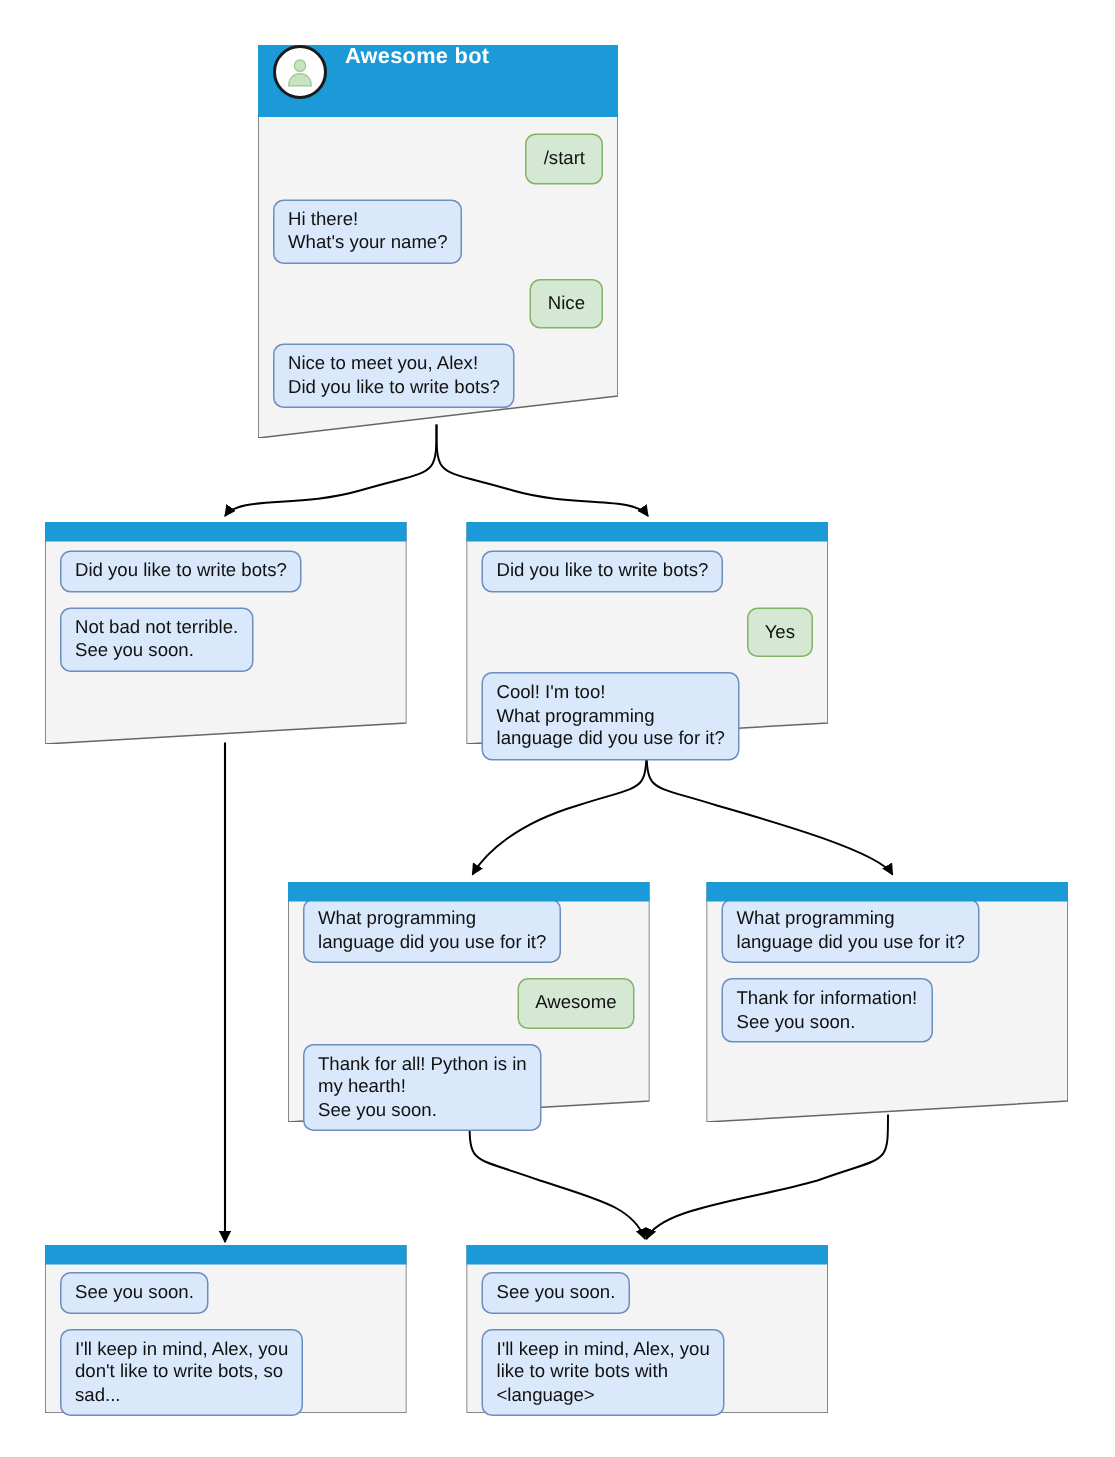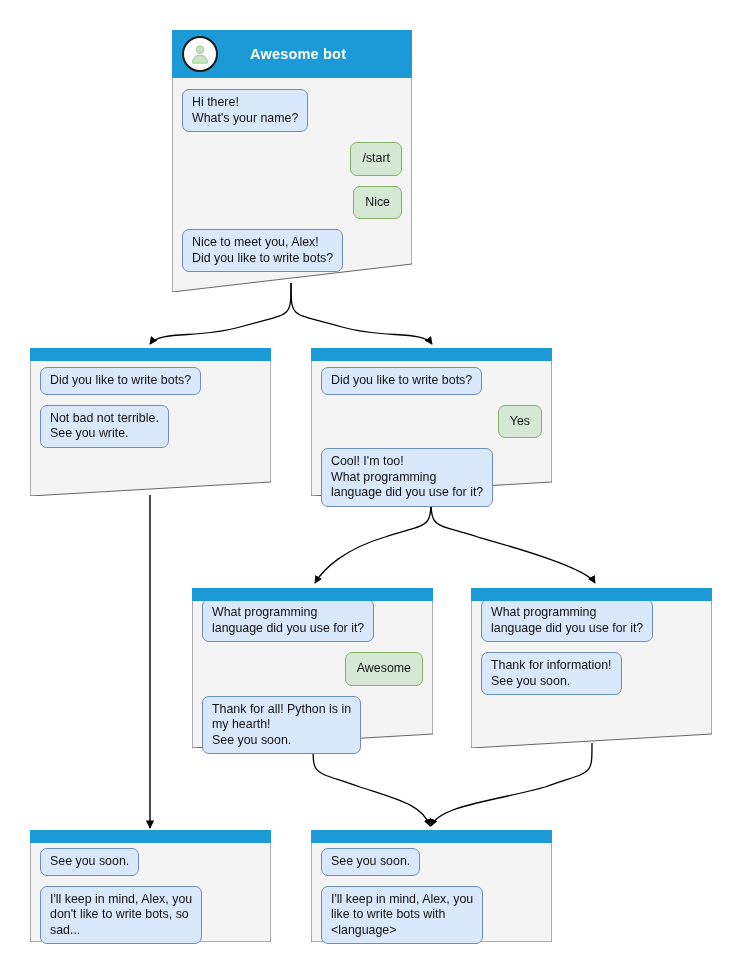--- a/index.html
+++ b/index.html
@@ -53,24 +53,22 @@
     width: 100%;
     z-index: 1;
   }
 
   .panel-header {
     position: relative;
     height: 48px;
     background: #1b9ad7;
     box-sizing: border-box;
     display: flex;
-    align-items: center;
     padding-left: 10px;
     z-index: 3;
-    gap: 20px;
   }
   .panel-header.thin {
     height: 13px;
     padding: 0;
   }
 
   .avatar {
     width: 36px;
     height: 36px;
     border-radius: 50%;
@@ -159,26 +157,26 @@
       <div class="panel-header">
         <div class="avatar">
           <svg width="22" height="22" viewBox="0 0 24 24" aria-hidden="true">
             <circle cx="12" cy="7.4" r="4.1" fill="#c7e3c0" stroke="#9dcc94" stroke-width="1"></circle>
             <path d="M3.8 22 C3.8 15.6 8 13.2 12 13.2 C16 13.2 20.2 15.6 20.2 22 Z" fill="#c7e3c0" stroke="#9dcc94" stroke-width="1"></path>
           </svg>
         </div>
         <div class="bot-title">Awesome bot</div>
       </div>
       <div class="panel-body" style="padding-top:11px;">
+        <div class="msg-row right">
+          <div class="bubble user">/start</div>
+        </div>
         <div class="msg-row left">
           <div class="bubble bot">Hi there!
 What's your name?</div>
-        </div>
-        <div class="msg-row right">
-          <div class="bubble user">/start</div>
         </div>
         <div class="msg-row right">
           <div class="bubble user">Nice</div>
         </div>
         <div class="msg-row left">
           <div class="bubble bot">Nice to meet you, Alex!
 Did you like to write bots?</div>
         </div>
       </div>
     </div>
@@ -189,21 +187,21 @@
       <polygon points="0,0 241,0 241,134 0,148" fill="#f4f4f4" stroke="#666666" stroke-width="1"></polygon>
     </svg>
     <div class="panel-inner">
       <div class="panel-header thin"></div>
       <div class="panel-body" style="padding-top:6px;">
         <div class="msg-row left">
           <div class="bubble bot">Did you like to write bots?</div>
         </div>
         <div class="msg-row left">
           <div class="bubble bot">Not bad not terrible.
-See you write.</div>
+See you soon.</div>
         </div>
       </div>
     </div>
   </div>
 
   <div class="panel" style="left:311px; top:348px; width:241px; height:148px;">
     <svg class="panel-shape" viewBox="0 0 241 148" preserveAspectRatio="none">
       <polygon points="0,0 241,0 241,134 0,148" fill="#f4f4f4" stroke="#666666" stroke-width="1"></polygon>
     </svg>
     <div class="panel-inner">

